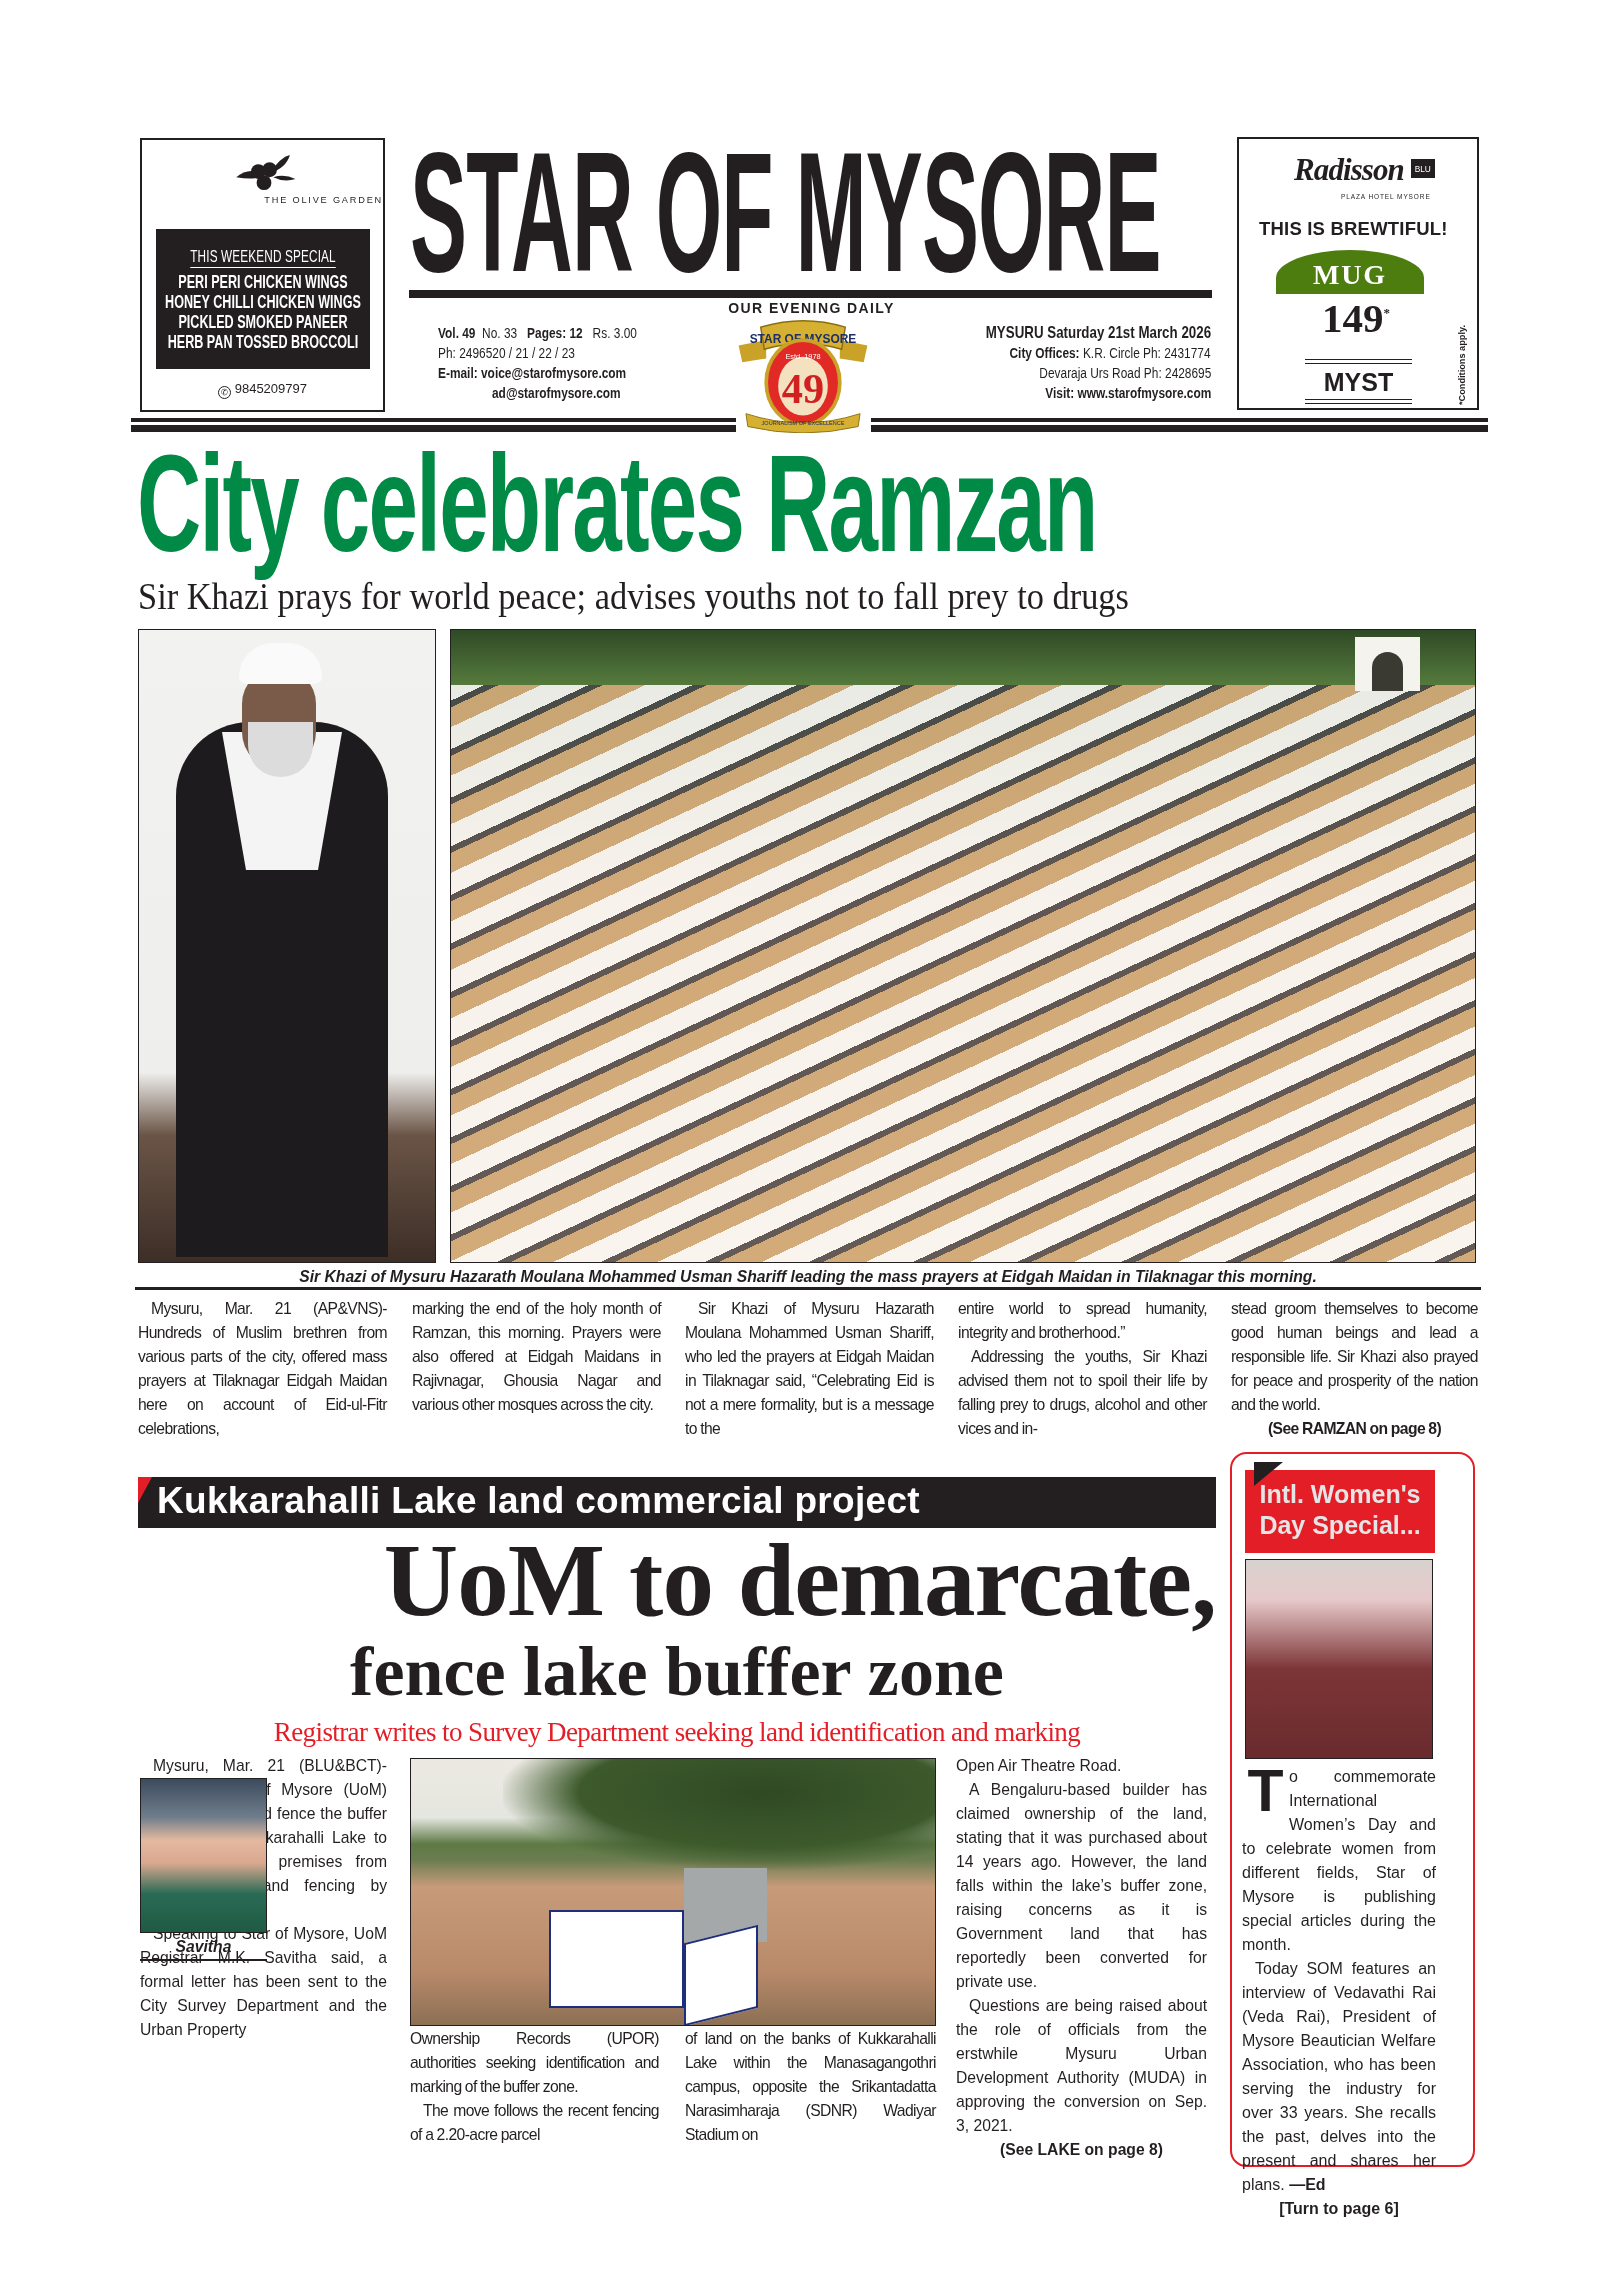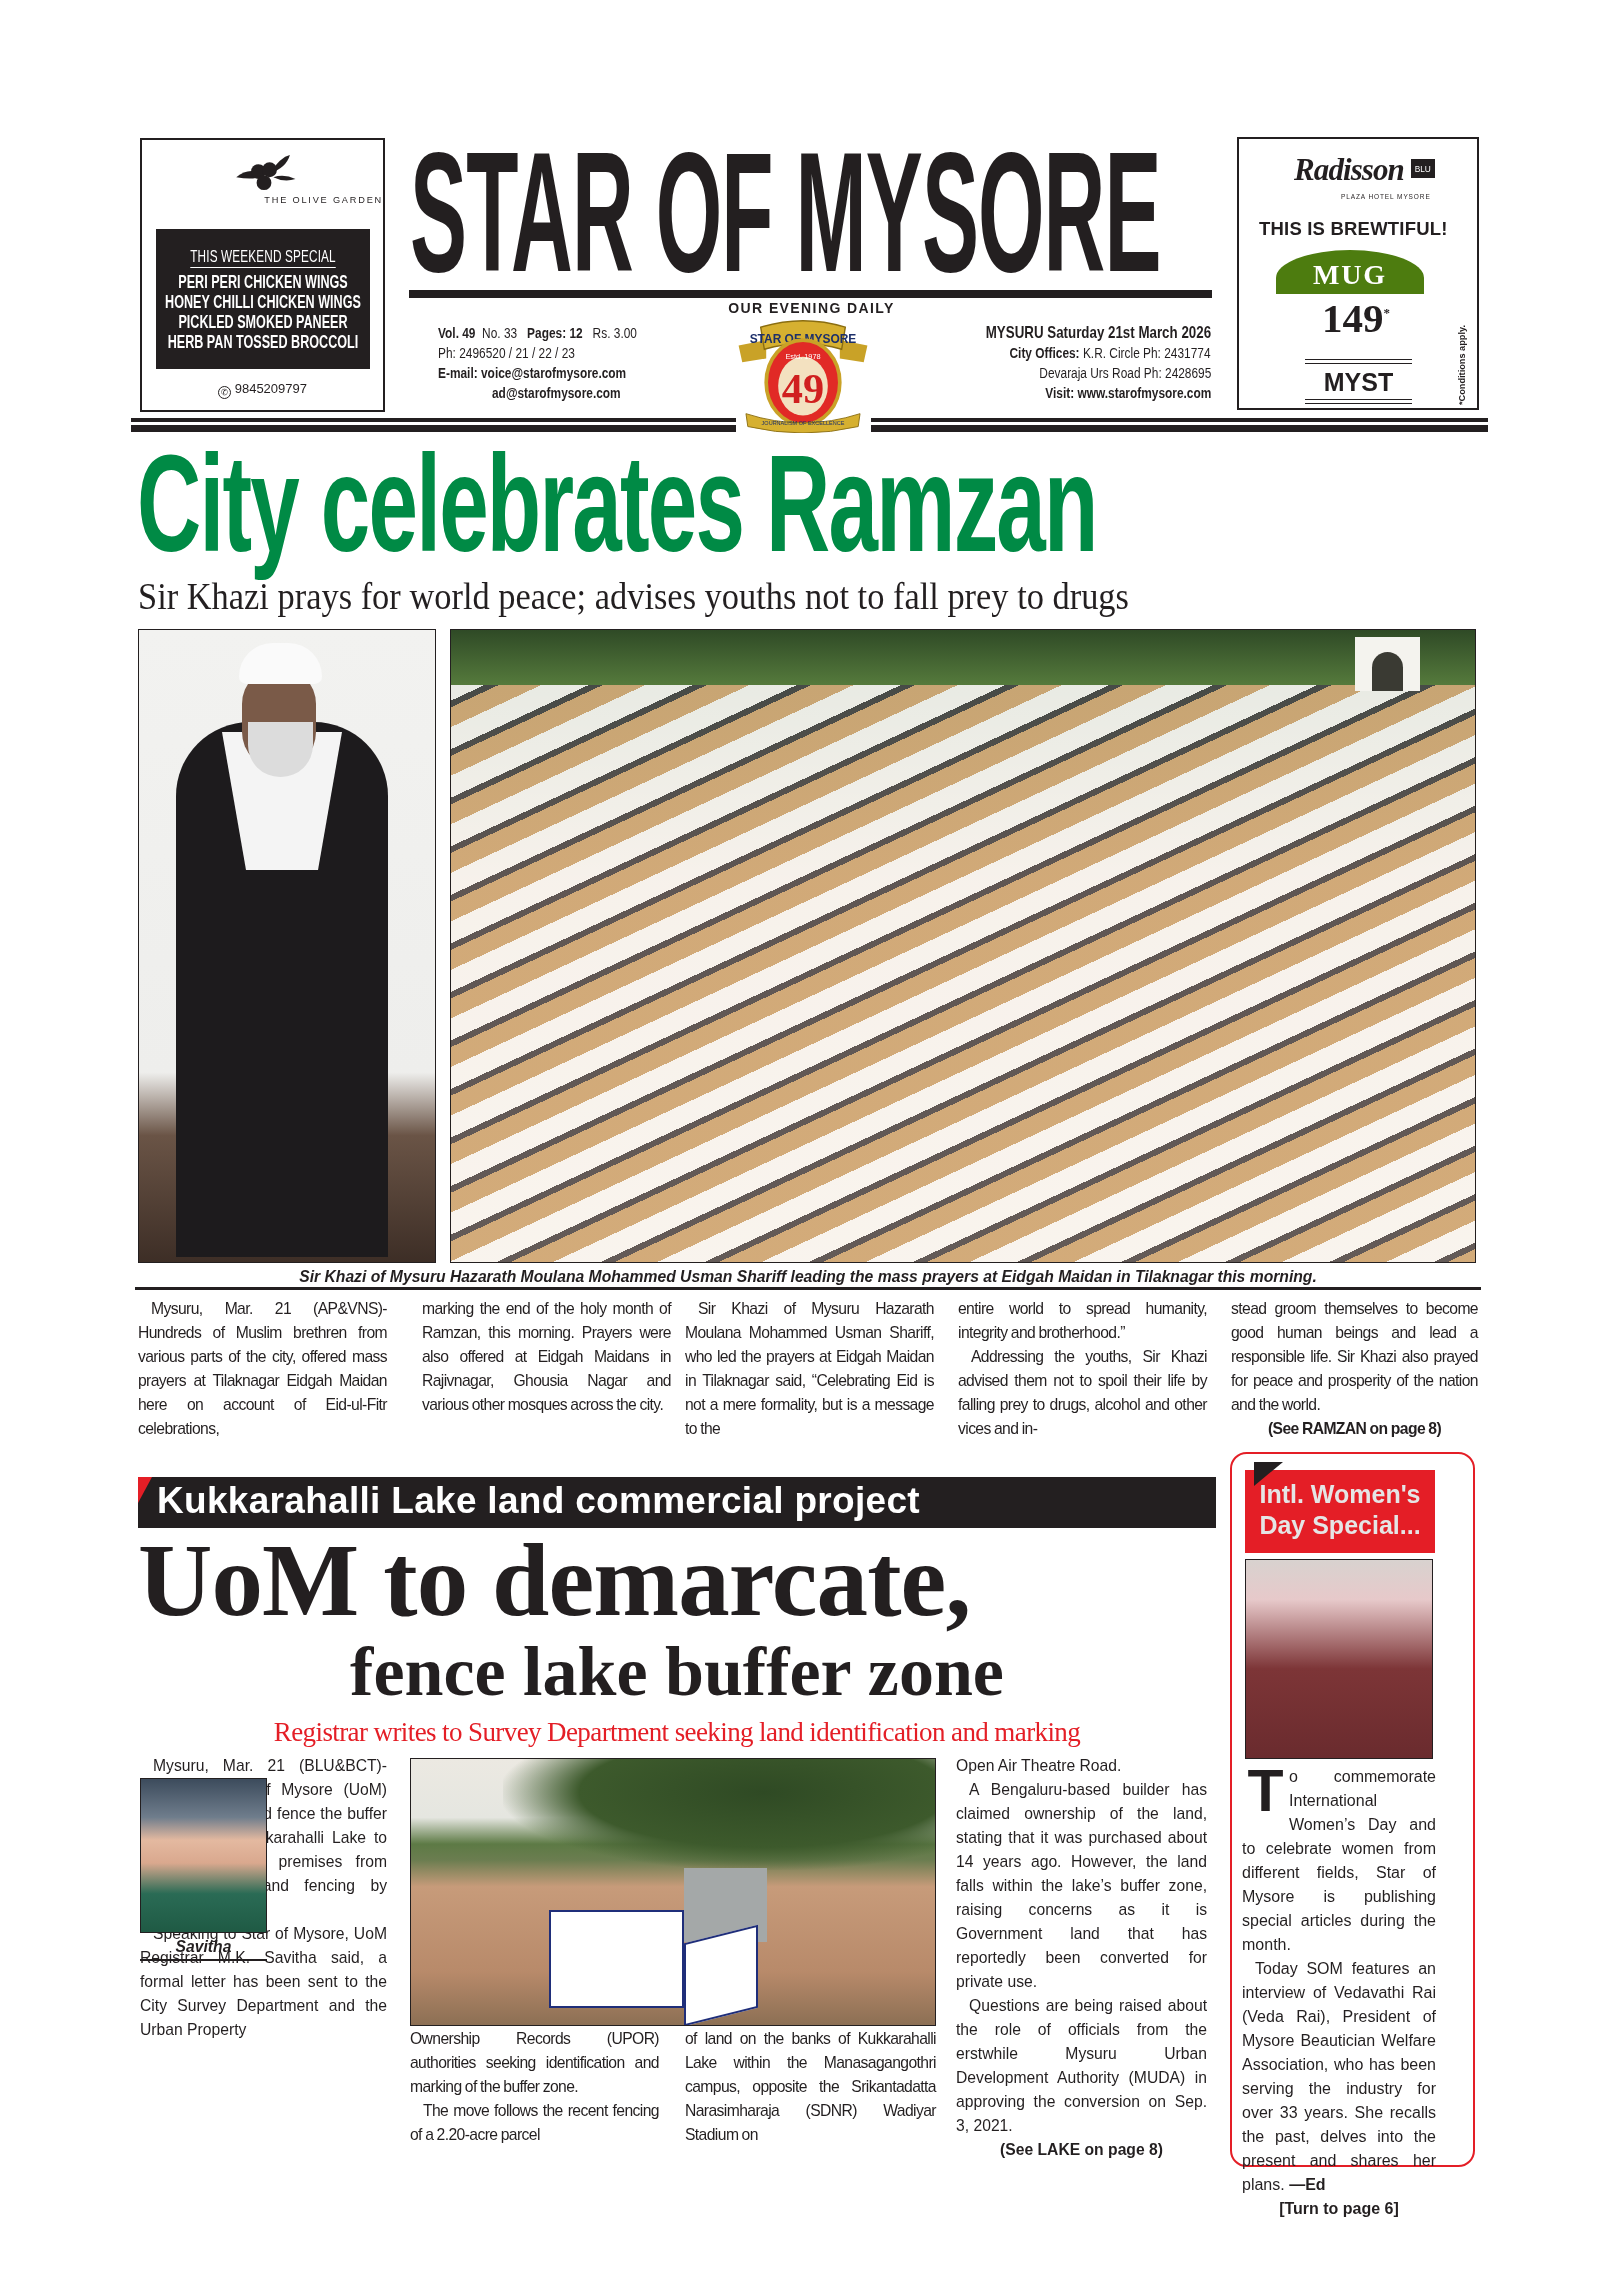--- a/index.html
+++ b/index.html
@@ -79,21 +79,21 @@
   .col { position: absolute; font-size: 15.7px; line-height: 24px; text-align: justify; }
   .col p { text-indent: 13px; }
   .col p.noindent { text-indent: 0; }
   .narrow { font-family: "Liberation Sans Narrow","Liberation Sans", sans-serif; letter-spacing: -0.6px; word-spacing: -0.5px; }
   .see { text-align: center; font-weight: bold; text-indent: 0 !important; }
 
   
   .kicker { left: 138px; top: 1477px; width: 1078px; height: 51px; background: #231f20; }
   .kicker-tri { left: 138px; top: 1477px; width: 0; height: 0; border-top: 26px solid #e41e26; border-right: 14px solid transparent; }
   .kicker-text { left: 157px; top: 1475px; color: #fff; font-weight: bold; font-size: 37px; line-height: 52px; white-space: nowrap; letter-spacing: 0.3px; }
-  .head2a { left: 138px; top: 1529px; width: 1078px; text-align: left; font-family: "Liberation Serif", serif; font-weight: bold; font-size: 103px; line-height: 102px; white-space: nowrap; letter-spacing: -0.9px; }
+  .head2a { left: 138px; top: 1529px; width: 1078px; text-align: right; font-family: "Liberation Serif", serif; font-weight: bold; font-size: 103px; line-height: 102px; white-space: nowrap; letter-spacing: -0.9px; }
   .head2b { left: 138px; top: 1635px; width: 1078px; text-align: center; font-family: "Liberation Serif", serif; font-weight: bold; font-size: 70px; line-height: 74px; white-space: nowrap; }
   .deck2 { left: 138px; top: 1717px; width: 1078px; text-align: center; font-family: "Liberation Serif", serif; font-size: 27px; line-height: 31px; color: #e41e26; white-space: nowrap; letter-spacing: -0.6px; }
 
   .savitha-cap { left: 140px; top: 1938px; width: 127px; text-align: center; font-weight: bold; font-style: italic; font-size: 15.7px; }
   .savitha-rule { left: 140px; top: 1959px; width: 127px; height: 1.8px; background: #231f20; }
 
   
   .wbox { left: 1230px; top: 1452px; width: 245px; height: 715px; border: 2.8px solid #e41e26; border-radius: 16.6px; }
   .wbox-head { left: 1245px; top: 1470px; width: 190px; height: 83px; background: #e41e26; color: #e5e5e5; font-weight: bold; font-size: 25px; line-height: 31px; text-align: center; padding-top: 9.2px; }
   .wbox-tri { left: 1254px; top: 1462px; width: 0; height: 0; border-top: 24px solid #231f20; border-right: 29.5px solid transparent; }
@@ -194,21 +194,21 @@
   <div class="trees"></div>
   <div class="mosque"></div>
 </div>
 
 <div class="abs caption">Sir Khazi of Mysuru Hazarath Moulana Mohammed Usman Shariff leading the mass prayers at Eidgah Maidan in Tilaknagar this morning.</div>
 <div class="abs caption-rule"></div>
 
 <div class="col narrow" style="left:138px;top:1297px;width:249px">
   <p>Mysuru, Mar. 21 (AP&amp;VNS)- Hundreds of Muslim brethren from various parts of the city, offered mass prayers at Tilaknagar Eidgah Maidan here on account of Eid-ul-Fitr celebrations,</p>
 </div>
-<div class="col narrow" style="left:422px;top:1297px;width:249px">
+<div class="col narrow" style="left:412px;top:1297px;width:249px">
   <p class="noindent">marking the end of the holy month of Ramzan, this morning. Prayers were also offered at Eidgah Maidans in Rajivnagar, Ghousia Nagar and various other mosques across the city.</p>
 </div>
 <div class="col narrow" style="left:685px;top:1297px;width:249px">
   <p>Sir Khazi of Mysuru Hazarath Moulana Mohammed Usman Shariff, who led the prayers at Eidgah Maidan in Tilaknagar said, “Celebrating Eid is not a mere formality, but is a message to the</p>
 </div>
 <div class="col narrow" style="left:958px;top:1297px;width:249px">
   <p class="noindent">entire world to spread humanity, integrity and brotherhood.”</p>
   <p>Addressing the youths, Sir Khazi advised them not to spoil their life by falling prey to drugs, alcohol and other vices and in-</p>
 </div>
 <div class="col narrow" style="left:1231px;top:1297px;width:247px">

